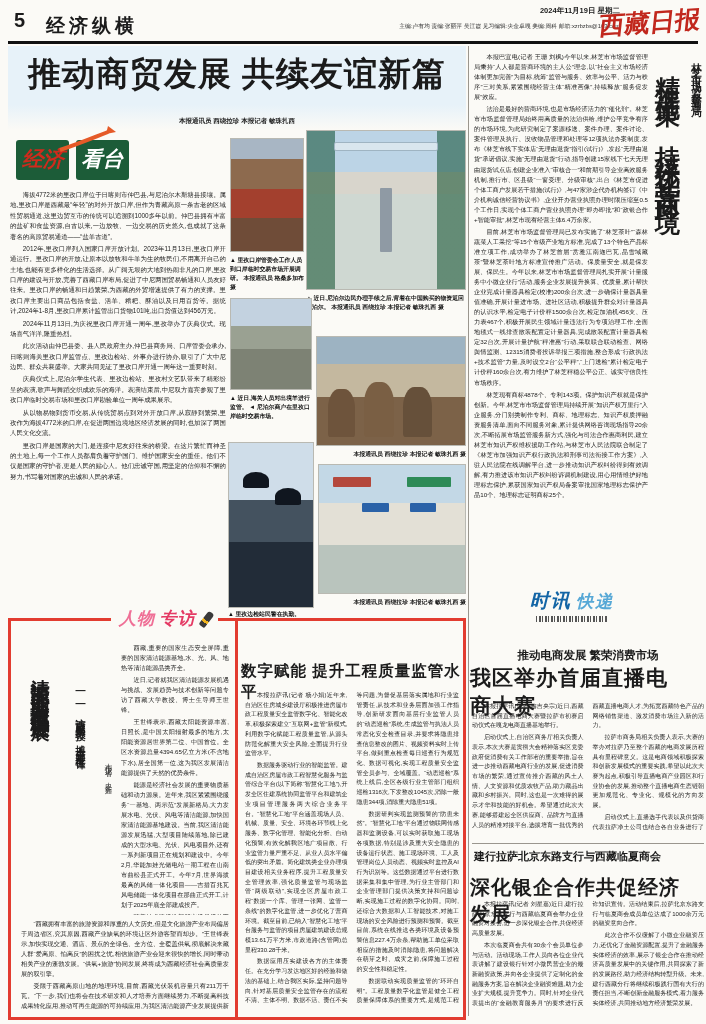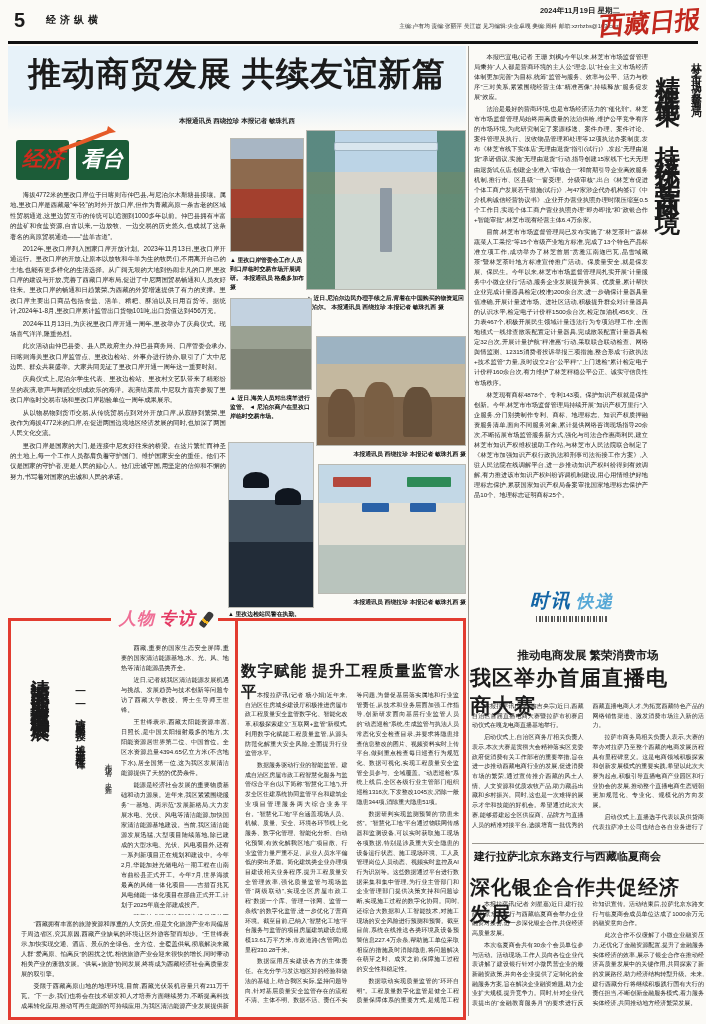--- a/index.html
+++ b/index.html
@@ -26,21 +26,21 @@
   .ph-jars{background:linear-gradient(180deg,#9db3c2 0 25%,#c4b89f 25% 55%,#7c6248 55% 100%);}
   .ph-check{background:linear-gradient(180deg,#c3d8e6 0 30%,#e3e0d6 30% 62%,#b9c4bd 62% 100%);}
   .ph .sign{position:absolute;border-radius:1px;}
 </style>
 </head>
 <body>
 
 <div class="page">
 
   <div class="abs" style="left:14px;top:9px;font-size:20px;font-weight:900;">5</div>
-  <div class="abs" style="left:46px;top:13px;font-size:10px;font-weight:900;letter-spacing:4px;">经济纵横</div>
+  <div class="abs" style="left:46px;top:13px;font-size:19px;font-weight:900;letter-spacing:4px;">经济纵横</div>
   <div class="abs" style="right:86px;top:6px;font-size:7.5px;font-weight:700;">2024年11月19日 星期二</div>
   <div class="abs" style="right:86px;top:22px;width:300px;font-size:5.8px;color:#333;text-align:right;">主编:卢有均  责编:张丽萍 吴江霞  见习编辑:央金卓嘎  美编:周科    邮箱:xzrbzbs@163.com</div>
   <div class="abs" style="right:6px;top:6px;font-size:25px;font-weight:900;color:#c1271d;font-family:'Liberation Serif',serif;transform:skewX(-10deg) rotate(-4deg);">西藏日报</div>
   <div class="abs rule" style="left:8px;top:41px;width:690px;height:3px;"></div>
 
   <div class="abs" style="left:8px;top:46px;width:458px;height:84px;background:linear-gradient(180deg,#e7f2f9 0 70%,rgba(231,242,249,0) 100%);"></div>
   <div class="abs" style="left:8px;top:52px;width:458px;text-align:center;font-size:33px;font-weight:900;letter-spacing:1px;">推动商贸发展  共续友谊新篇</div>
   <div class="abs" style="left:8px;top:117px;width:458px;text-align:center;font-size:6.5px;font-weight:600;">本报通讯员 西绕拉珍  本报记者 敏珠扎西</div>
 
   <div class="abs" style="left:16px;top:140px;width:122px;height:44px;">

